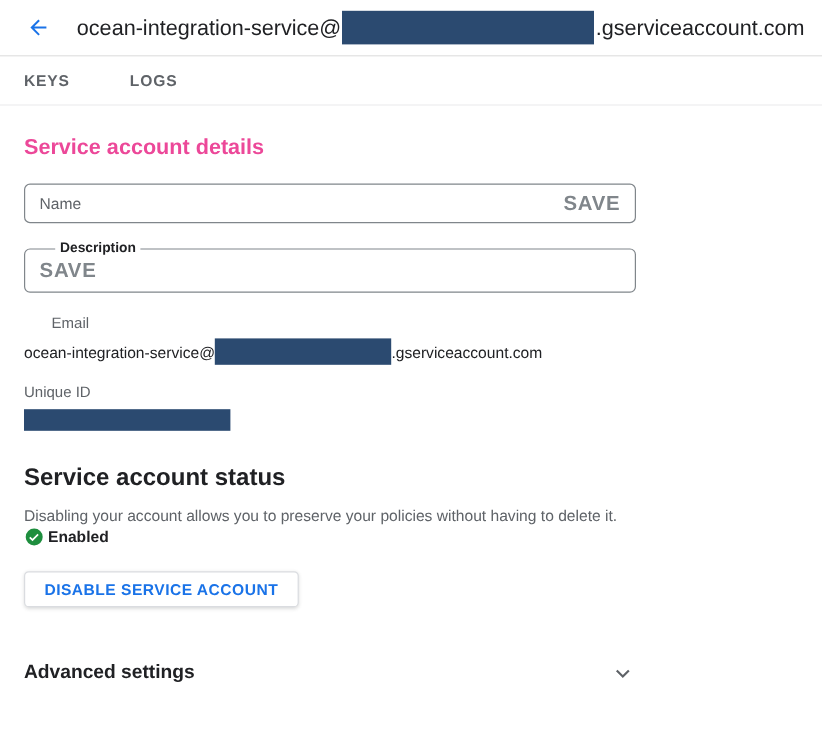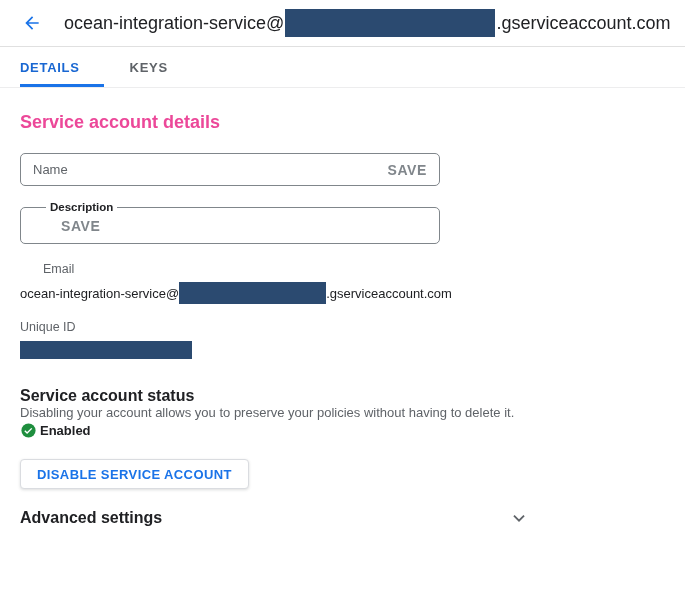--- a/index.html
+++ b/index.html
@@ -19,52 +19,52 @@
             display: flex; align-items: stretch; padding-left: 20px; }
   .tab { display: flex; align-items: center; padding-right: 24px; margin-right: 26px;
          font-size: 13px; font-weight: bold; letter-spacing: 0.7px; color: #5f6368;
          cursor: pointer; border-bottom: 3px solid transparent; padding-top: 3px; }
   .tab.active { color: #1967d2; border-bottom-color: #1a73e8; }
 
   
   .content { padding: 0 20px; }
   h1.section-heading { font-size: 18px; font-weight: bold; color: #ec4899; margin-top: 24px; }
 
-  .field { width: 420px; height: 33px; border: 1px solid #80868b; border-radius: 5px;
+  .field { width: 510px; height: 33px; border: 1px solid #80868b; border-radius: 5px;
            display: flex; align-items: center; padding: 0 12px; margin-top: 20px; position: relative; background:#fff; }
   .field input { flex: 1; border: none; outline: none; font-family: "Liberation Sans", sans-serif;
                  font-size: 13px; color: #202124; background: transparent; }
   .field input::placeholder { color: #5f6368; opacity: 1; }
   .field.desc { height: 37px; margin-top: 21px; }
   .float-label { position: absolute; top: -7px; left: 25px; background: #fff; padding: 0 4px;
                  font-size: 11.5px; font-weight: bold; color: #202124; line-height: 13px; }
   .desc-value { flex: 1; font-size: 13px; color: #202124; white-space: nowrap; overflow: hidden; }
   .save-btn { border: none; background: transparent; font-family: "Liberation Sans", sans-serif;
-              font-size: 14px; font-weight: bold; letter-spacing: 0.6px; color: #80868b; cursor: pointer; padding: 0; margin-left: 28px; }
+              font-size: 17px; font-weight: bold; letter-spacing: 0.6px; color: #80868b; cursor: pointer; padding: 0; }
 
   .meta-label { font-size: 12.5px; color: #5f6368; }
   .email-label { margin-top: 18px; margin-left: 23px; }
   .email-value { margin-top: 6px; display: flex; align-items: center; font-size: 13px; color: #202124; white-space: nowrap; }
   .redact-email { width: 147px; height: 22px; }
   .uid-label { margin-top: 16px; }
   .redact-uid { width: 172px; height: 18px; margin-top: 7px; display: block; }
 
-  h2.section-heading { font-size: 16px; font-weight: bold; color: #202124; margin-top: 28px; }
-  .status-desc { font-size: 13px; color: #5f6368; }
+  h2.section-heading { font-size: 20px; font-weight: bold; color: #202124; margin-top: 28px; }
+  .status-desc { margin-top: 12px; font-size: 13px; color: #5f6368; }
   .status-row { margin-top: 2px; display: flex; align-items: center; }
   .status-row .check-wrap { width: 17px; height: 17px; display: inline-flex; }
   .status-label { font-size: 13px; font-weight: bold; color: #202124; margin-left: 3px; }
 
   .disable-btn { margin-top: 20px; height: 30px; padding: 0 16px; background: #fff;
                  border: 1px solid #dadce0; border-radius: 4px; cursor: pointer;
                  box-shadow: 0 1px 3px rgba(60,64,67,0.18);
                  font-family: "Liberation Sans", sans-serif; font-size: 13px; font-weight: bold;
                  letter-spacing: 0.4px; color: #1a73e8; }
 
-  .advanced-row { margin-top: 18px; width: 510px; display: flex; align-items: center;
+  .advanced-row { margin-top: 44px; width: 510px; display: flex; align-items: center;
                   justify-content: space-between; cursor: pointer; }
   .advanced-row h2 { font-size: 16px; font-weight: bold; color: #202124; margin: 0; }
 </style>
 </head>
 <body>
 
 <div class="header">
   <button class="back-btn">
     <span style="display:inline-flex;">
       <svg width="20" height="20" viewBox="0 0 24 24">
@@ -73,22 +73,22 @@
     </span>
   </button>
   <div class="page-title">
     <span>ocean-integration-service@</span>
     <span class="redact redact-title"></span>
     <span>.gserviceaccount.com</span>
   </div>
 </div>
 
 <div class="tabbar">
-  <div class="tab active">DETAILS</div>
   <div class="tab">KEYS</div>
+  <div class="tab">LOGS</div>
 </div>
 
 <div class="content">
 
   <h1 class="section-heading">Service account details</h1>
 
   <div class="field">
     <input type="text" placeholder="Name" style="">
     <button class="save-btn">SAVE</button>
   </div>

